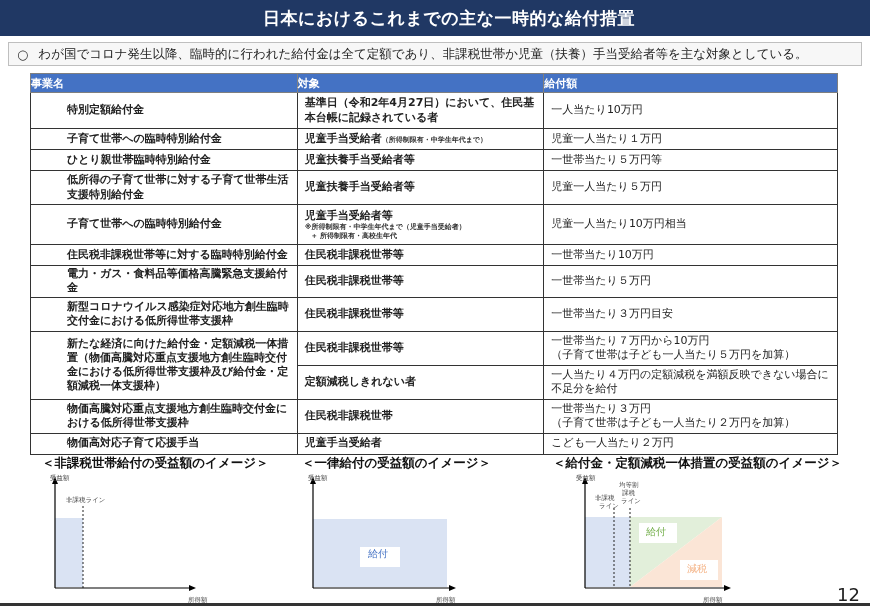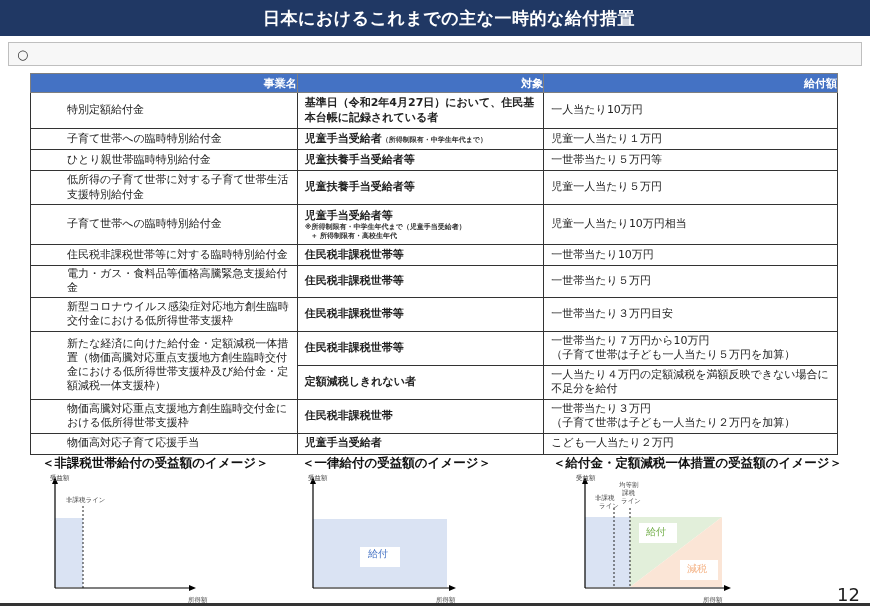--- a/index.html
+++ b/index.html
@@ -19,45 +19,46 @@
     font-size: 12.5px; color: #222;
   }
   .summary .bullet { margin-right: 10px; font-size: 13px; color: #333; }
 
   table.measures {
     position: absolute; left: 30px; top: 73px; width: 808px;
     border-collapse: collapse; font-size: 11px;
   }
   table.measures th {
     background: #4472c4; color: #fff; font-weight: bold; height: 19px;
-    border: 1px solid #7f7f7f; font-size: 11px; text-align: right;
+    border: 1px solid #7f7f7f; font-size: 11px; text-align: left;
   }
   table.measures td {
     border: 1.5px solid #333; padding: 1px 7px; vertical-align: middle; line-height: 1.3;
   }
-  table.measures td.name { font-weight: normal; width: 267px; padding-left: 36px; }
+  table.measures td.name { font-weight: bold; width: 267px; padding-left: 36px; }
   table.measures td.target { width: 247px; font-weight: bold; }
   table.measures td.amount { width: 294px; }
   .small-note { font-size: 7px; color: #333; }
   .note-block { font-size: 7px; line-height: 1.25; display: block; color: #333; }
 
   .diagram-title {
     position: absolute; font-size: 12.5px; font-weight: bold; color: #111; white-space: nowrap;
   }
   .axis-label { position: absolute; font-size: 6.5px; color: #444; white-space: nowrap; }
   .page-number { position: absolute; right: 10px; top: 584px; font-size: 18px; color: #222; }
   .bottom-rule { position: absolute; left: 0; top: 603px; width: 870px; height: 3px; background: #333; }
 </style>
 </head>
 <body>
 
 <div class="title-bar">日本におけるこれまでの主な一時的な給付措置</div>
 
 <div class="summary">
   <span class="bullet">○</span>
+  <span>わが国でコロナ発生以降、臨時的に行われた給付金は全て定額であり、非課税世帯か児童（扶養）手当受給者等を主な対象としている。</span>
 </div>
 
 <table class="measures">
   <thead>
     <tr>
       <th>事業名</th>
       <th>対象</th>
       <th>給付額</th>
     </tr>
   </thead>

